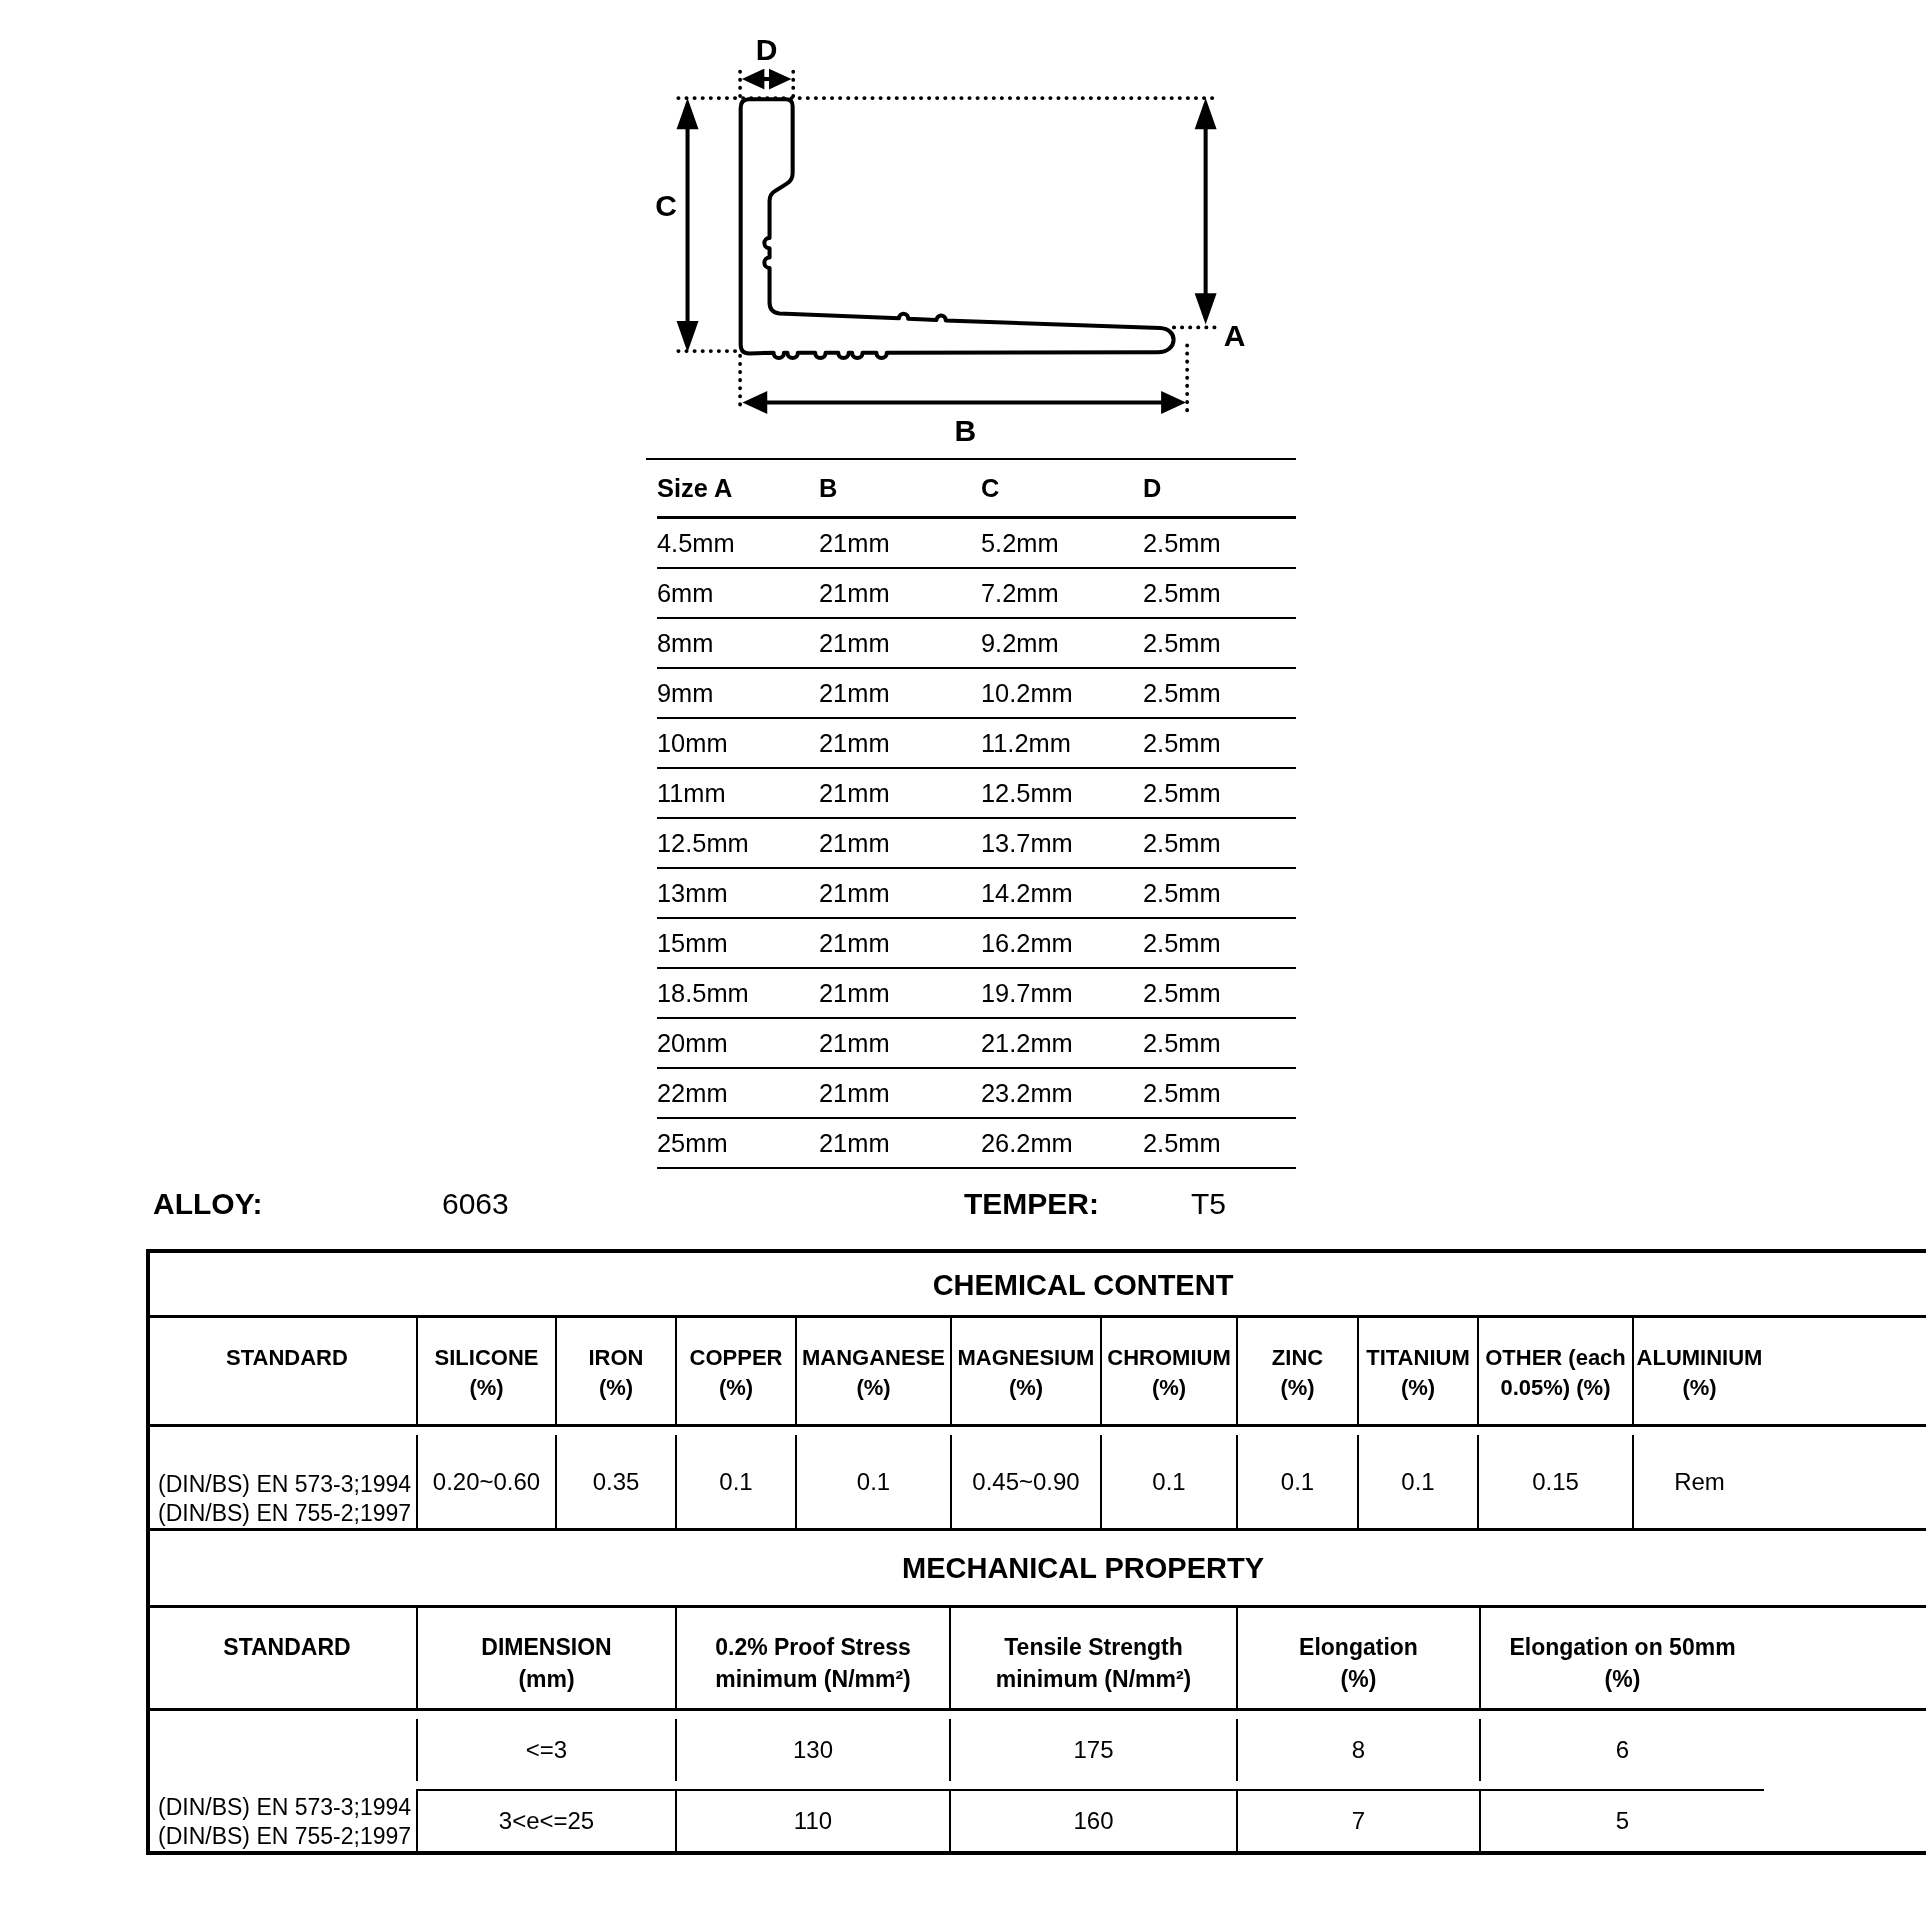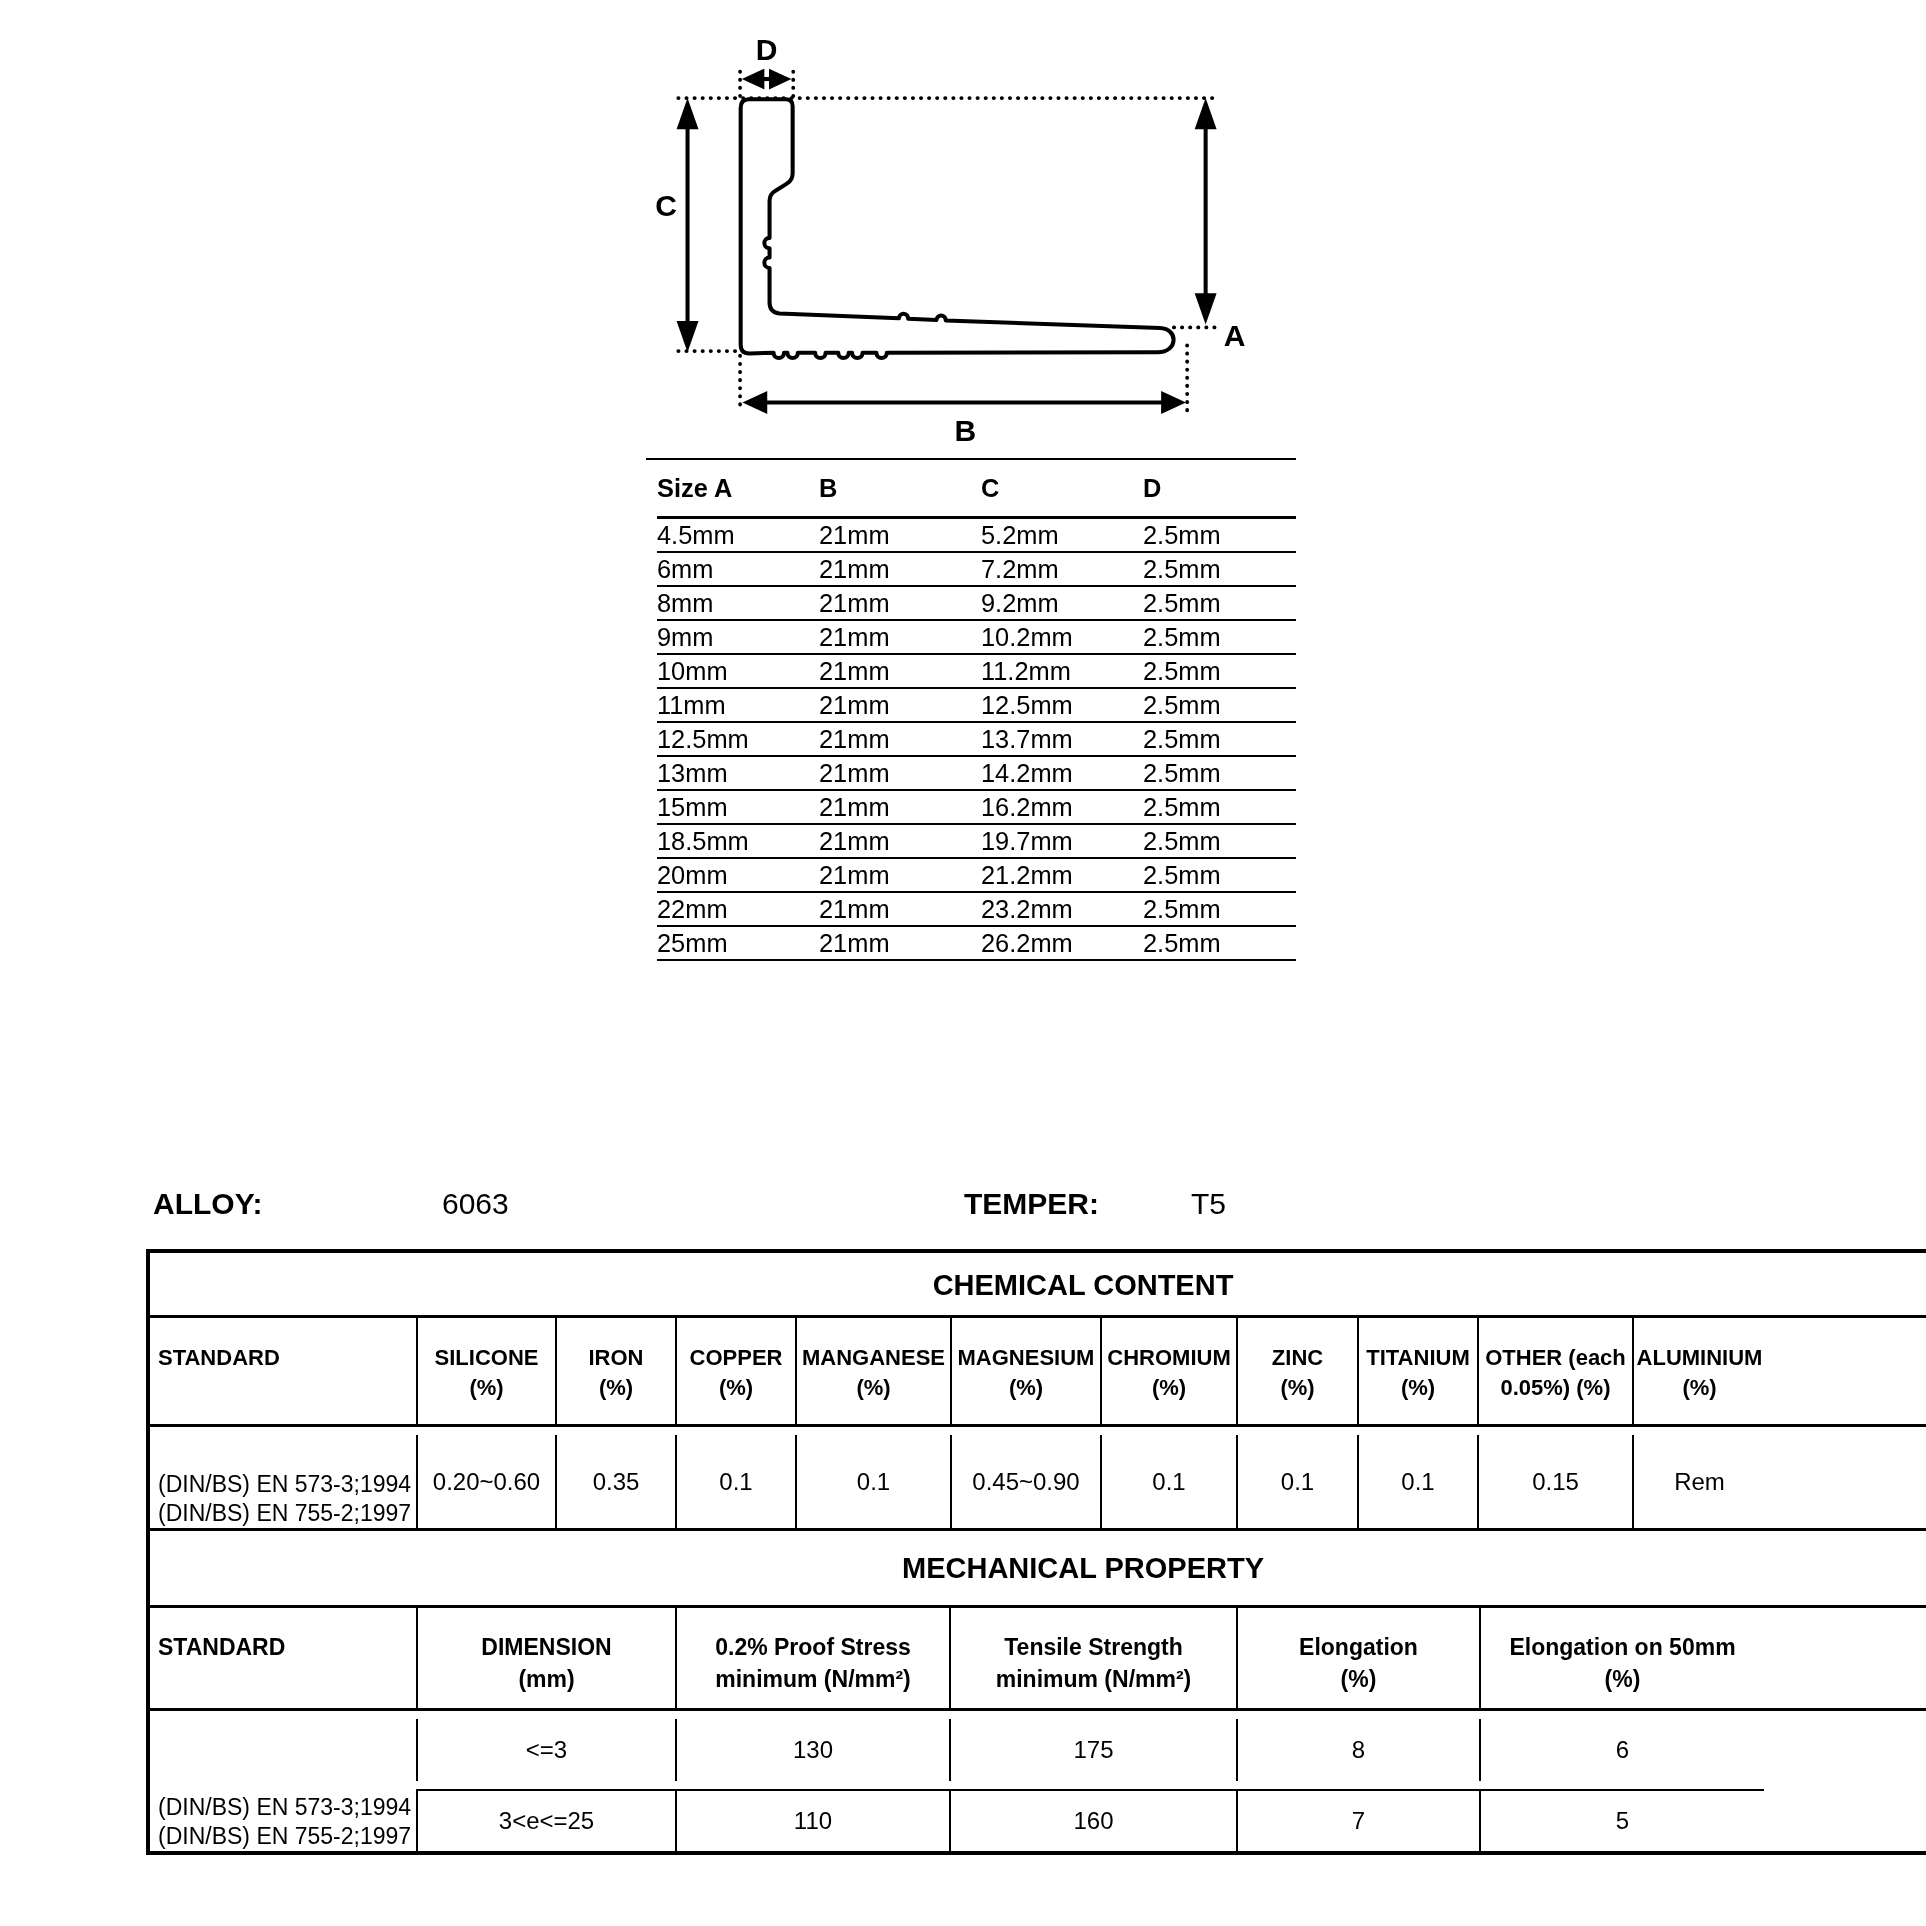--- a/index.html
+++ b/index.html
@@ -14,39 +14,39 @@
   .shaft{stroke:#000;stroke-width:7;fill:none;}
   .head{fill:#000;stroke:none;}
   .outline{fill:#fff;stroke:#000;stroke-width:7;stroke-linejoin:round;}
   .dlab{font:bold 52px "Liberation Sans","DejaVu Sans",sans-serif;fill:#000;text-anchor:middle;}
   
   #size-table{position:absolute;left:646px;top:458px;width:650px;box-sizing:border-box;
     border-top:2.3px solid #000;padding-left:11px;}
   .shead{display:grid;grid-template-columns:162px 162px 162px 153px;height:59px;
     border-bottom:3.5px solid #000;box-sizing:border-box;align-items:center;
     font-weight:bold;font-size:25.4px;}
-  .srow{display:grid;grid-template-columns:162px 162px 162px 153px;height:34px;
+  .srow{display:grid;grid-template-columns:162px 162px 162px 153px;height:50px;
     border-bottom:2.3px solid #000;box-sizing:border-box;align-items:center;font-size:25.4px;}
   .scell{white-space:nowrap;}
   
   .inl{position:absolute;top:1187px;white-space:nowrap;font-size:30px;}
   .inl.b{font-weight:bold;}
   
   #spec{position:absolute;left:146px;top:1249px;width:1874px;box-sizing:border-box;
     border:4px solid #000;}
   .t-title{height:65px;line-height:65px;text-align:center;font-weight:bold;font-size:29px;
     border-bottom:3.5px solid #000;box-sizing:border-box;}
   .t-title.m{height:77px;line-height:74px;}
   .ghead{display:grid;border-bottom:3.5px solid #000;box-sizing:border-box;}
   .chead{grid-template-columns:266px 139px 120px 120px 155px 150px 136px 121px 120px 155px 133px;height:109px;}
   .mhead{grid-template-columns:266px 259px 274px 287px 243px 285px;height:103px;}
   .hcell{box-sizing:border-box;text-align:center;font-weight:bold;padding-top:25.4px;
     font-size:22px;line-height:30px;}
   .mhead .hcell{padding-top:23px;font-size:23px;line-height:32px;}
-  .hcell.std{text-align:left;padding-left:8px;}
+  .hcell.std{text-align:center;padding-left:8px;}
   .bl{border-left:2.9px solid #000;}
   .gdata{display:grid;box-sizing:border-box;}
   .cdata{grid-template-columns:266px 139px 120px 120px 155px 150px 136px 121px 120px 155px 133px;
     height:104px;border-bottom:3.5px solid #000;}
   .mdata{grid-template-columns:266px 259px 274px 287px 243px 285px;grid-auto-rows:70px;}
   .vcell{box-sizing:border-box;display:flex;align-items:center;justify-content:center;
     font-size:24px;white-space:nowrap;margin-top:8px;}
   .stdcell{box-sizing:border-box;display:flex;flex-direction:column;justify-content:flex-end;
     padding-left:8px;font-size:23px;line-height:29px;white-space:nowrap;}
   .mstd{grid-row:span 2;}

